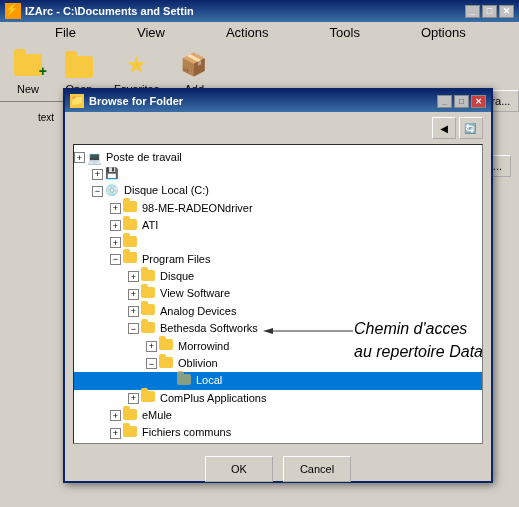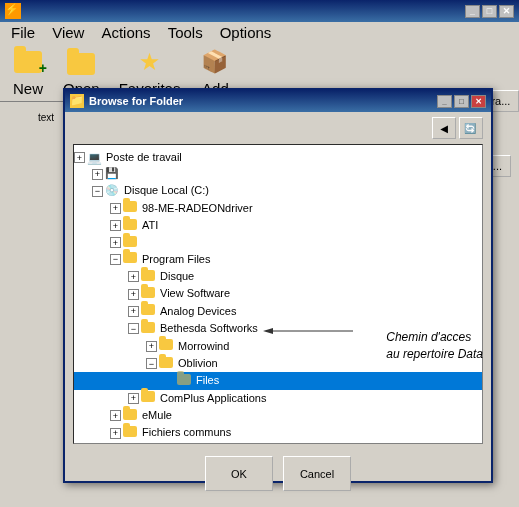--- a/index.html
+++ b/index.html
@@ -69,22 +69,23 @@
       background: #d4d0c8;
       display: flex;
       padding: 2px 5px;
       gap: 5px;
       height: 20px;
       align-items: center;
     }
 
     .menu-item {
       padding: 1px 6px;
-      font-size: 15px;
-      cursor: pointer;
+      font-size: 13px;
+      cursor: pointer;
+      margin-left: 44px;
     }
 
     
     .toolbar {
       background: #d4d0c8;
       display: flex;
       padding: 3px 5px;
       gap: 5px;
       align-items: center;
       border-bottom: 1px solid #808080;
@@ -133,21 +134,21 @@
       content: '+';
       position: absolute;
       right: -5px;
       bottom: -3px;
       color: #006400;
       font-weight: bold;
       font-size: 14px;
     }
 
     .toolbar-label {
-      font-size: 15px;
+      font-size: 11px;
     }
 
     .extract-row {
       display: flex;
       align-items: center;
       gap: 5px;
       margin-bottom: 5px;
     }
 
     .extract-label {
@@ -398,21 +399,21 @@
     .dialog-bottom {
       display: flex;
       justify-content: center;
       gap: 10px;
       padding: 8px;
       margin-top: 4px;
     }
 
     .dialog-action-btn {
       width: 68px;
-      height: 35px;
+      height: 26px;
       background: #d4d0c8;
       border: 1px outset #fff;
       font-size: 11px;
       cursor: pointer;
       display: flex;
       align-items: center;
       justify-content: center;
     }
 
     
@@ -437,20 +438,21 @@
 
   </style>
 </head>
 <body>
 
 <div class="izarc-window">
 
   <div class="izarc-titlebar">
     <div class="title-left">
       <span class="title-icon">⚡</span>
+      <span>IZArc - C:\Documents and Settin</span>
     </div>
     <div class="title-buttons">
       <div class="title-btn">_</div>
       <div class="title-btn">□</div>
       <div class="title-btn">✕</div>
     </div>
   </div>
 
   <div class="menu-bar">
     <span class="menu-item">File</span>
@@ -641,21 +643,21 @@
       </div>
 
       <div class="tree-item data-selected">
         <span class="tree-indent"></span>
         <span class="tree-indent"></span>
         <span class="tree-indent"></span>
         <span class="tree-indent"></span>
         <span class="tree-indent"></span>
         <span class="expand-placeholder"></span>
         <span class="item-icon"><div class="folder-sm-gray"></div></span>
-        <span class="item-text">Files</span>
+        <span class="item-text">Local</span>
       </div>
 
       <div class="tree-item">
         <span class="tree-indent"></span>
         <span class="tree-indent"></span>
         <span class="tree-indent"></span>
         <span class="expand-btn">+</span>
         <span class="item-icon"><div class="folder-sm"></div></span>
         <span class="item-text">ComPlus Applications</span>
       </div>
@@ -677,21 +679,21 @@
       </div>
 
     </div>
   </div>
 
   <div style="position:absolute; right:8px; bottom:118px; pointer-events:none;">
     <svg width="100" height="40" style="position:absolute; right:120px; bottom:12px;">
       <line x1="90" y1="20" x2="10" y2="20" stroke="#333" stroke-width="1"></line>
       <polygon points="10,17 0,20 10,23" fill="#333"></polygon>
     </svg>
-    <div style="font-size:12px; font-style:italic; line-height:1.4;">
+    <div style="font-size:16px; font-style:italic; line-height:1.4;">
       <span>Chemin d'acces</span><br>
       <span>au repertoire Data</span>
     </div>
   </div>
 
   <div class="dialog-bottom">
     <button class="dialog-action-btn">OK</button>
     <button class="dialog-action-btn">Cancel</button>
   </div>
 </div>

